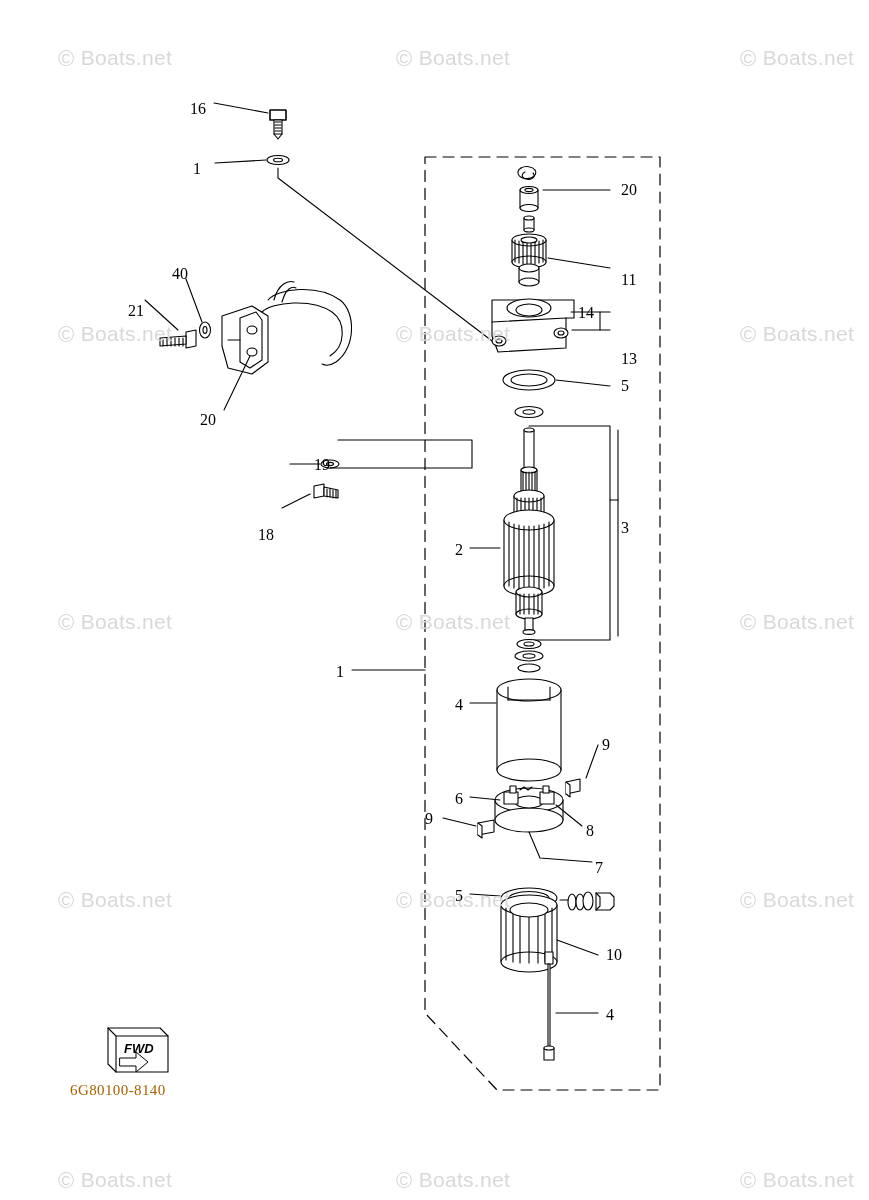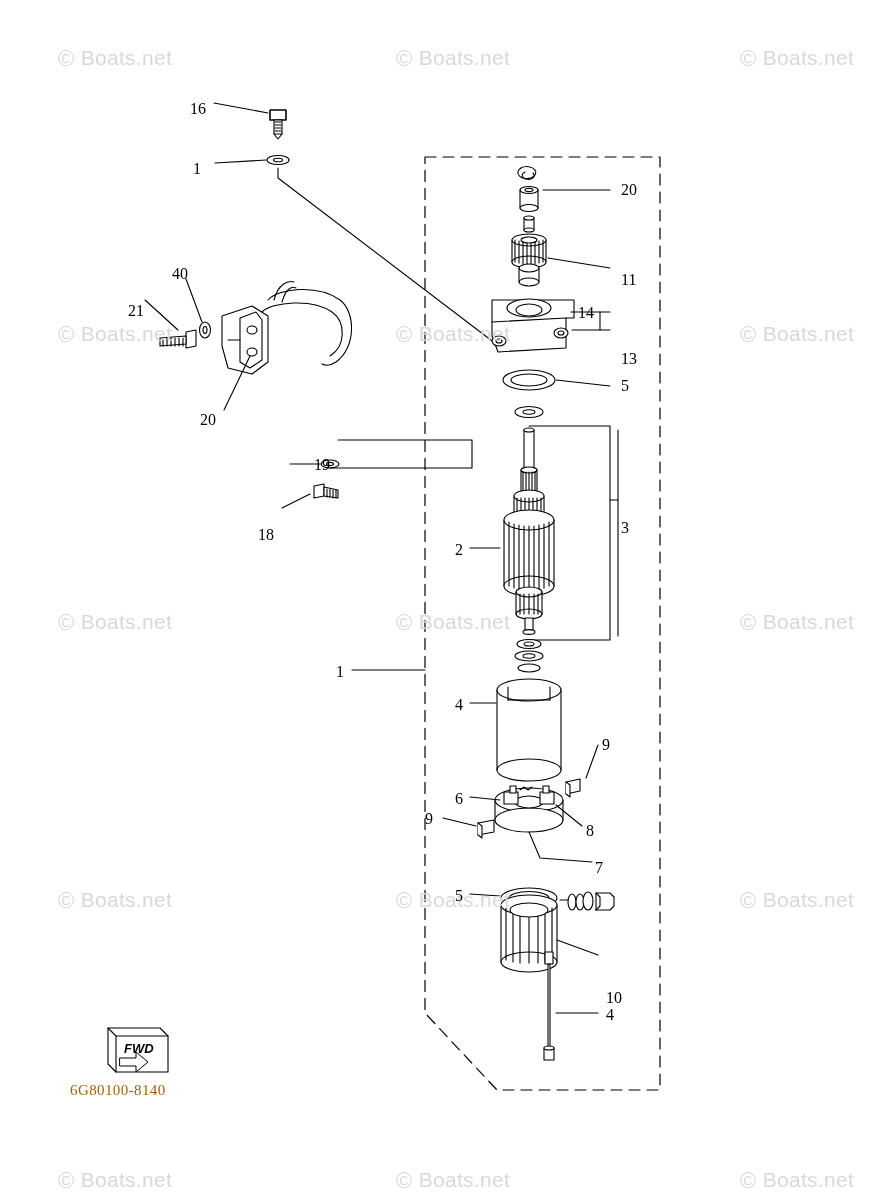--- a/index.html
+++ b/index.html
@@ -335,19 +335,19 @@
   <div class="callout" style="left:621px; top:519px;">3</div>
   <div class="callout" style="left:455px; top:541px;">2</div>
   <div class="callout" style="left:336px; top:663px;">1</div>
   <div class="callout" style="left:455px; top:696px;">4</div>
   <div class="callout" style="left:602px; top:736px;">9</div>
   <div class="callout" style="left:455px; top:790px;">6</div>
   <div class="callout" style="left:425px; top:810px;">9</div>
   <div class="callout" style="left:586px; top:822px;">8</div>
   <div class="callout" style="left:595px; top:859px;">7</div>
   <div class="callout" style="left:455px; top:887px;">5</div>
-  <div class="callout" style="left:606px; top:946px;margin-top:43px;">10</div>
+  <div class="callout" style="left:606px; top:946px;">10</div>
   <div class="callout" style="left:606px; top:1006px;">4</div>
 
   <div class="fwd-label" style="left:124px; top:1041px;">FWD</div>
   <div class="diagram-id" style="left:70px; top:1082px;">6G80100-8140</div>
 
 </div>
 
 </body></html>

